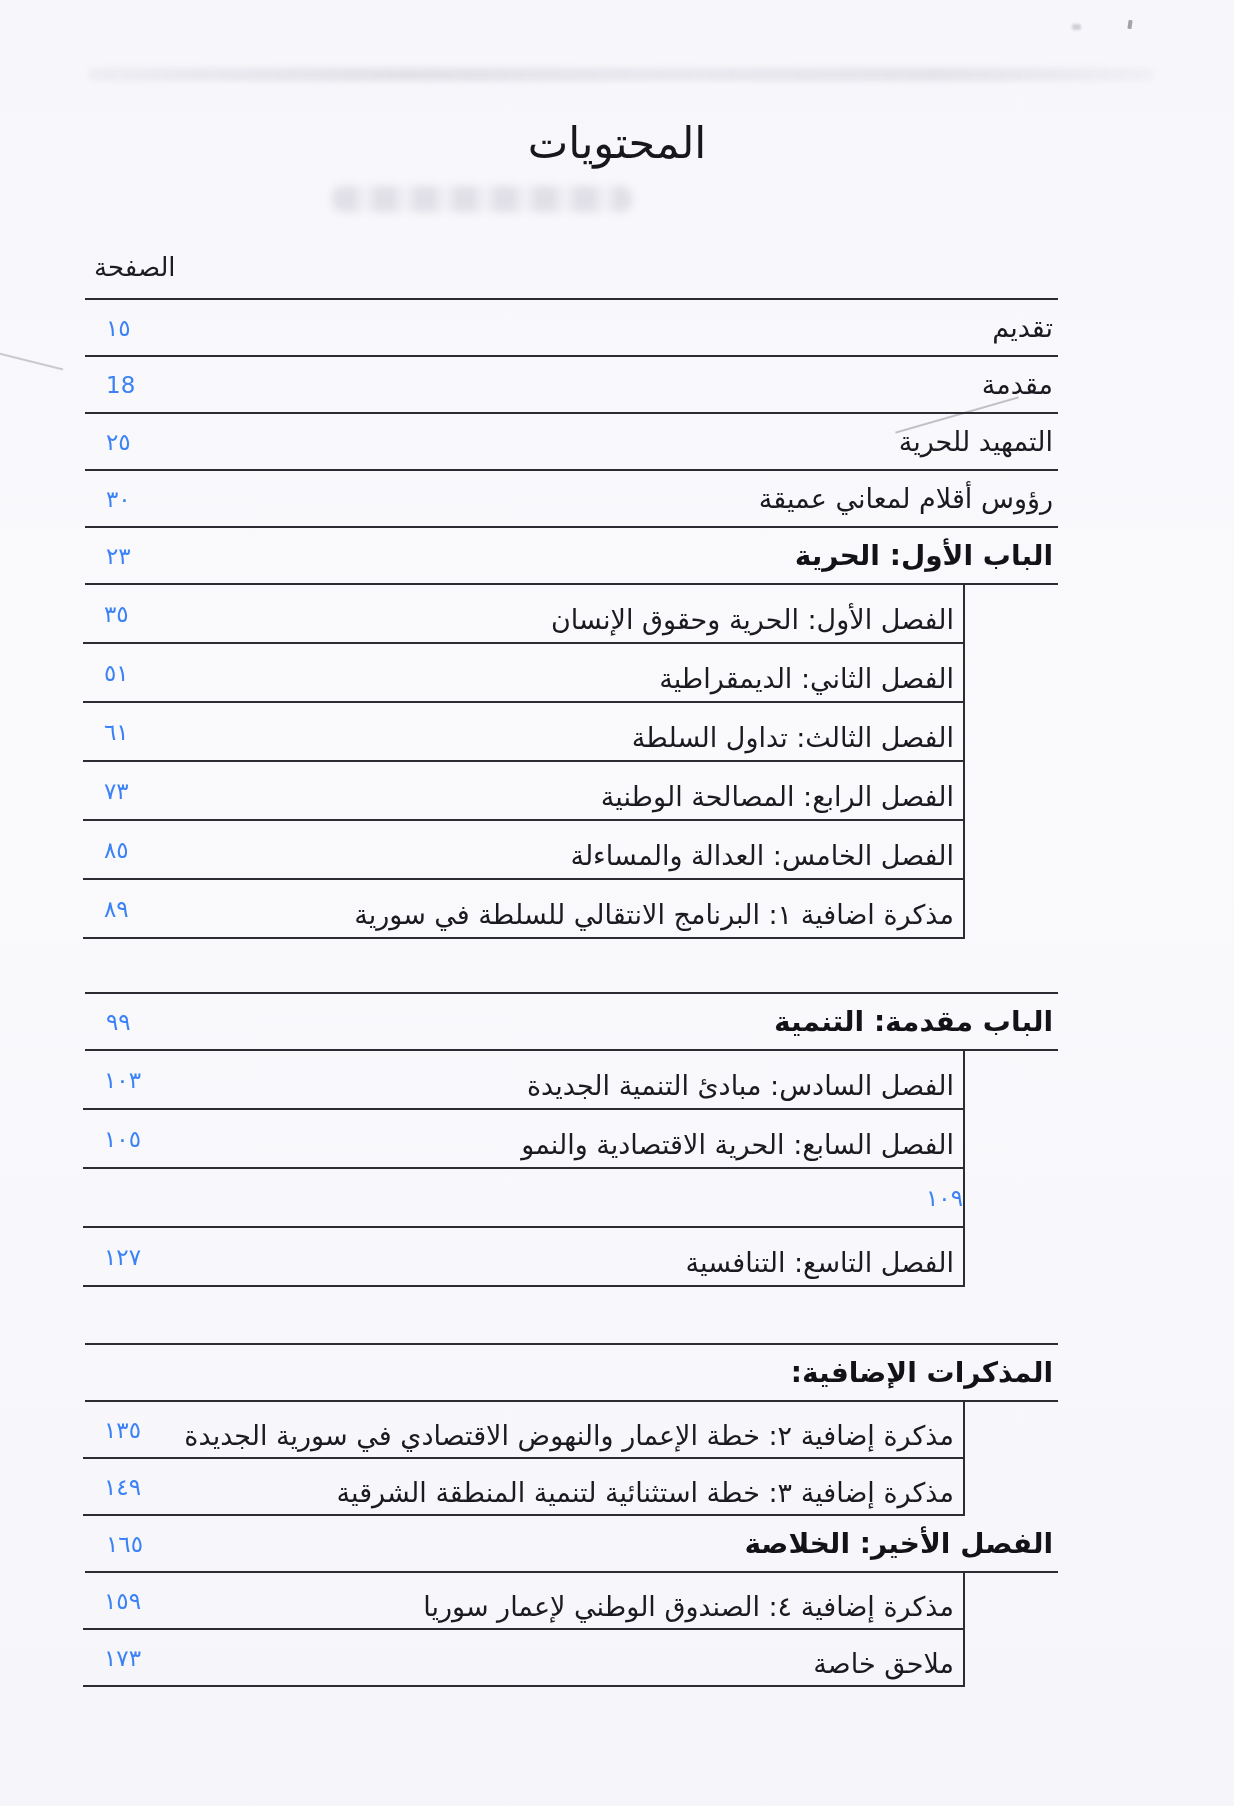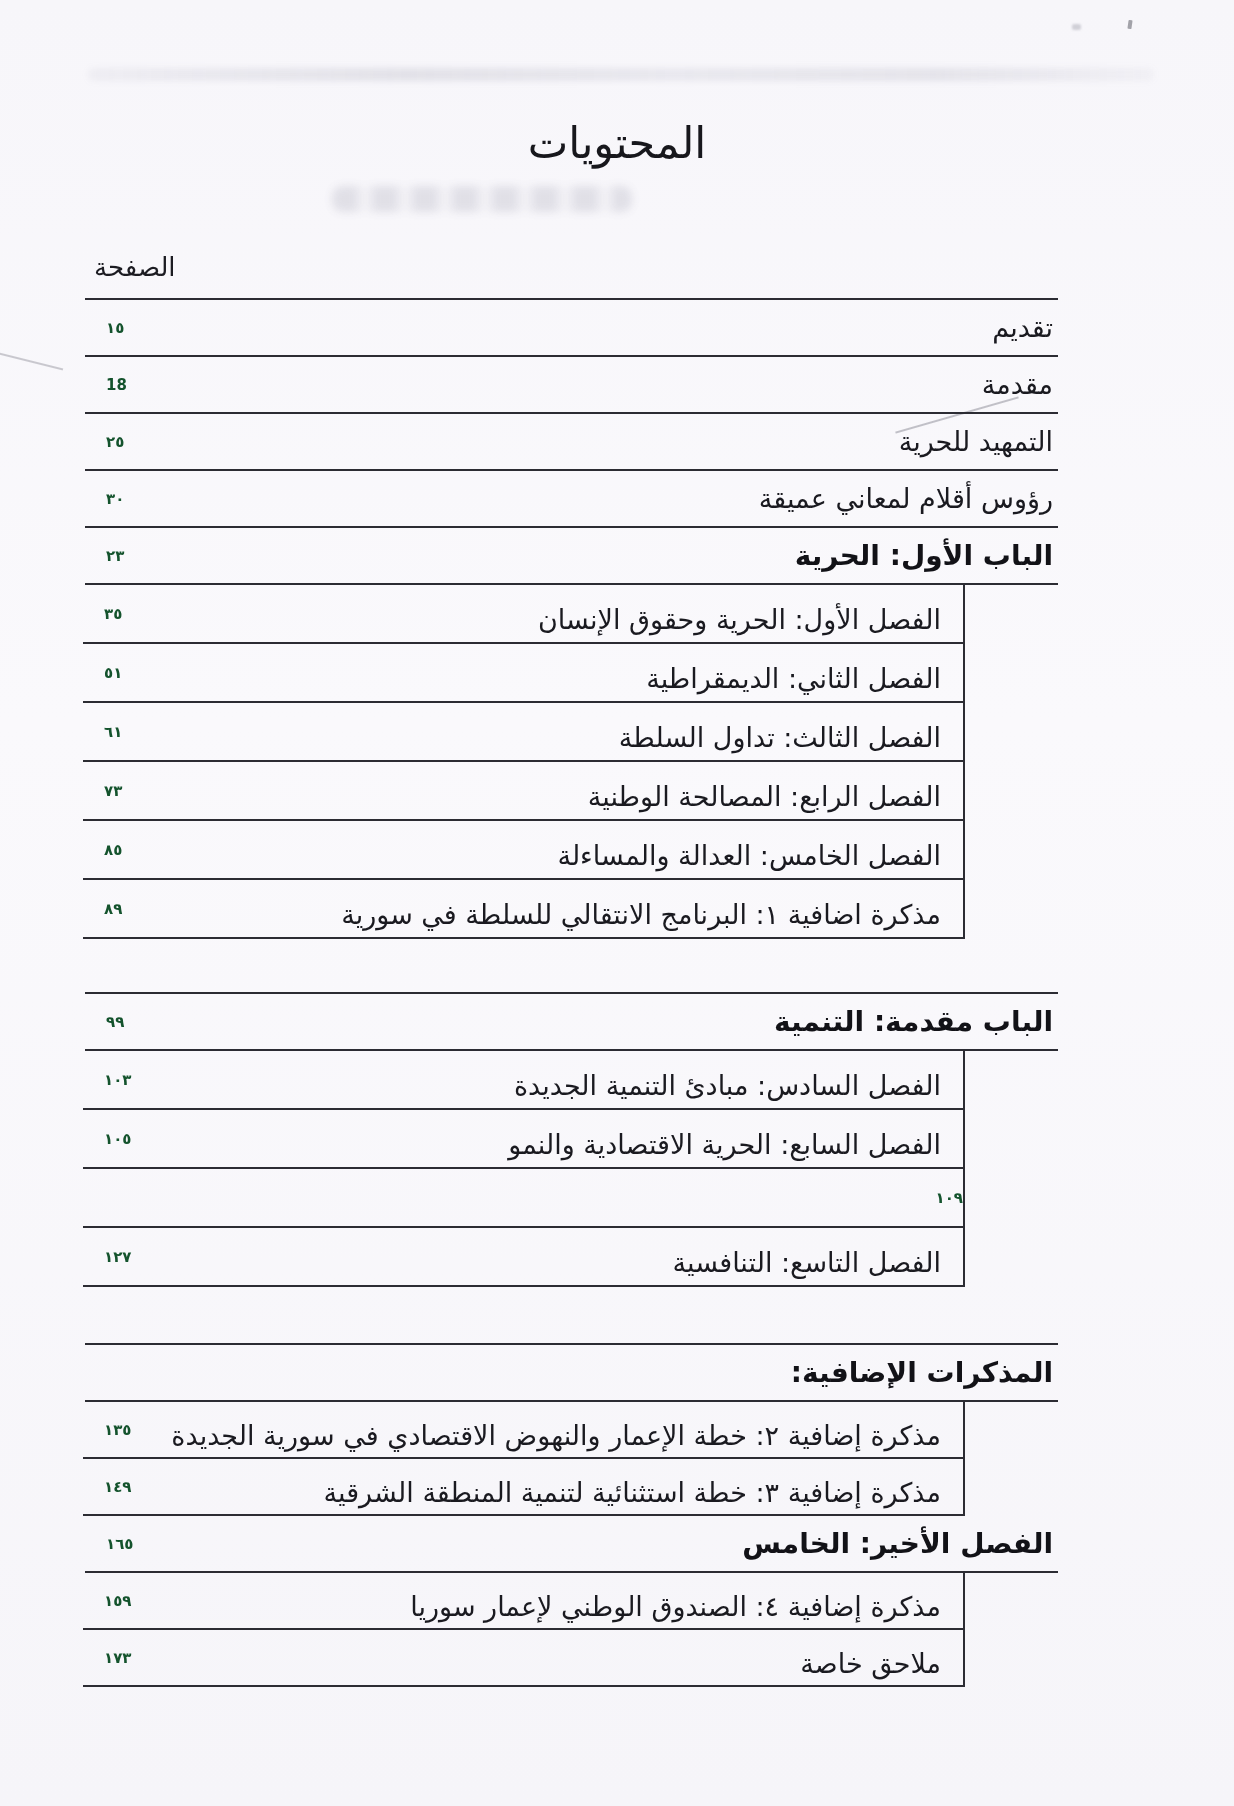--- a/index.html
+++ b/index.html
@@ -47,24 +47,24 @@
     height:55px;display:flex;justify-content:space-between;align-items:center;
     border-bottom:2px solid #2c2c33;
   }
   .sub-group{width:880px;margin-right:93px;border-right:2px solid #2c2c33;}
   .sub-group .row{height:57px;}
   .block-c .sub-group .row{height:55px;}
 
   .label{
     font-size:27px;white-space:nowrap;padding-right:5px;color:#1a1a20;
   }
-  .sub-group .label{padding-right:22px;margin-top:12px;}
+  .sub-group .label{padding-right:9px;margin-top:12px;}
   .row.section .label{font-weight:bold;font-size:28px;color:#121217;}
   .num{
-    font-size:15px;direction:ltr;padding-left:21px;color:#14532d;white-space:nowrap;font-weight:bold;
+    font-size:23px;direction:ltr;padding-left:21px;color:#3b82f6;white-space:nowrap;
   }
 </style>
 </head>
 <body>
 
 <div class="page">
 
   <div class="smudge-top"></div>
   <div class="speck-1"></div>
   <div class="speck-2"></div>
@@ -160,21 +160,21 @@
         <div class="row">
           <span class="label">مذكرة إضافية ٢: خطة الإعمار والنهوض الاقتصادي في سورية الجديدة</span>
           <span class="num">١٣٥</span>
         </div>
         <div class="row">
           <span class="label">مذكرة إضافية ٣: خطة استثنائية لتنمية المنطقة الشرقية</span>
           <span class="num">١٤٩</span>
         </div>
       </div>
       <div class="row section">
-        <span class="label">الفصل الأخير: الخامس</span>
+        <span class="label">الفصل الأخير: الخلاصة</span>
         <span class="num">١٦٥</span>
       </div>
       <div class="sub-group">
         <div class="row">
           <span class="label">مذكرة إضافية ٤: الصندوق الوطني لإعمار سوريا</span>
           <span class="num">١٥٩</span>
         </div>
         <div class="row">
           <span class="label">ملاحق خاصة</span>
           <span class="num">١٧٣</span>

